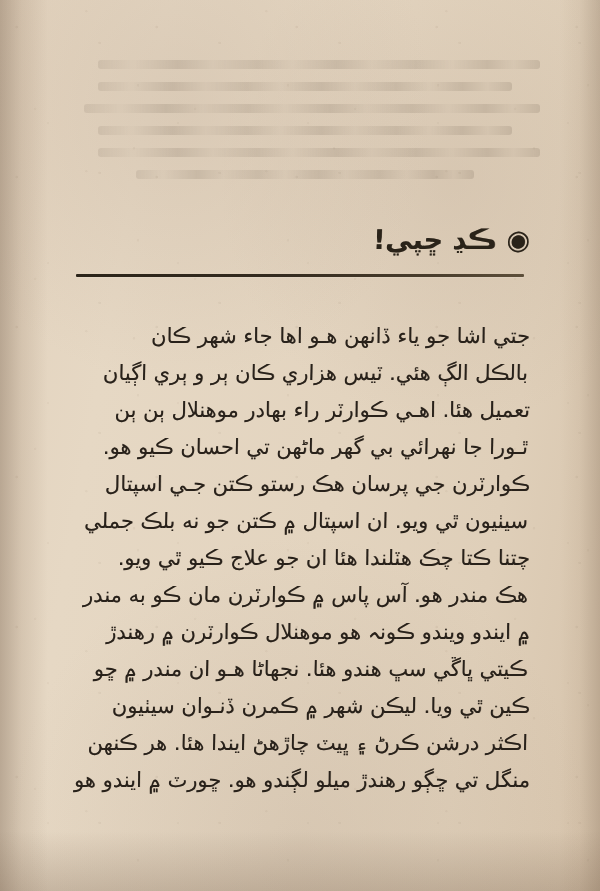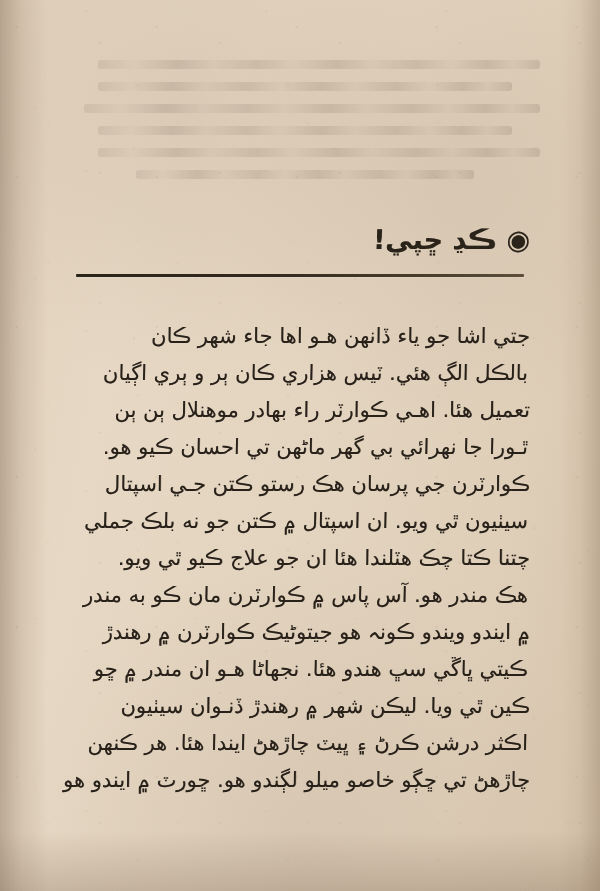--- a/index.html
+++ b/index.html
@@ -194,23 +194,23 @@
 
     <div class="body-block">
       <div class="body-line">جتي اشا جو ياء ڏانهن هـو اها جاء شهر ڪان</div>
       <div class="body-line">بالڪل الڳ هئي. ٽيس هزاري ڪان ٻر و ٻري اڳيان</div>
       <div class="body-line">تعمیل هئا. اهـي ڪوارٽر راء بهادر موهنلال ٻن ٻن</div>
       <div class="body-line">ٿـورا جا نهرائي بي گهر ماڻهن تي احسان ڪيو هو.</div>
       <div class="body-line">ڪوارٽرن جي پرسان هڪ رستو ڪتن جـي اسپتال</div>
       <div class="body-line">سيٺيون ٿي ويو. ان اسپتال ۾ ڪتن جو نه بلڪ جملي</div>
       <div class="body-line">چتنا ڪتا چڪ هٽلندا هئا ان جو علاج ڪيو ٿي ويو.</div>
       <div class="body-line">هڪ مندر هو. آس پاس ۾ ڪوارٽرن مان ڪو به مندر</div>
-      <div class="body-line">۾ ايندو ويندو ڪونہ هو جيتوڻيڪ ڪوارٽرن ۾ رهندڙ</div>
+      <div class="body-line">۾ ايندو ويندو ڪونہ هو موهنلال ڪوارٽرن ۾ رهندڙ</div>
       <div class="body-line">ڪيتي ڀاڱي سڀ هندو هئا. نجهاڻا هـو ان مندر ۾ ڇو</div>
-      <div class="body-line">ڪين ٿي ويا. ليڪن شهر ۾ رهندڙ ڏنـوان سيٺيون</div>
+      <div class="body-line">ڪين ٿي ويا. ليڪن شهر ۾ ڪمرن ڏنـوان سيٺيون</div>
       <div class="body-line">اڪثر درشن ڪرڻ ۽ ڀيٽ چاڙهڻ ايندا هئا. هر ڪنهن</div>
-      <div class="body-line">چاڙهڻ تي ڇڳو خاصو ميلو لڳندو هو. ڇورٽ ۾ ايندو هو</div>
+      <div class="body-line">منگل تي ڇڳو رهندڙ ميلو لڳندو هو. ڇورٽ ۾ ايندو هو</div>
     </div>
 
   </div>
 
   <div class="grain"></div>
 </div>
 
 </body></html>

